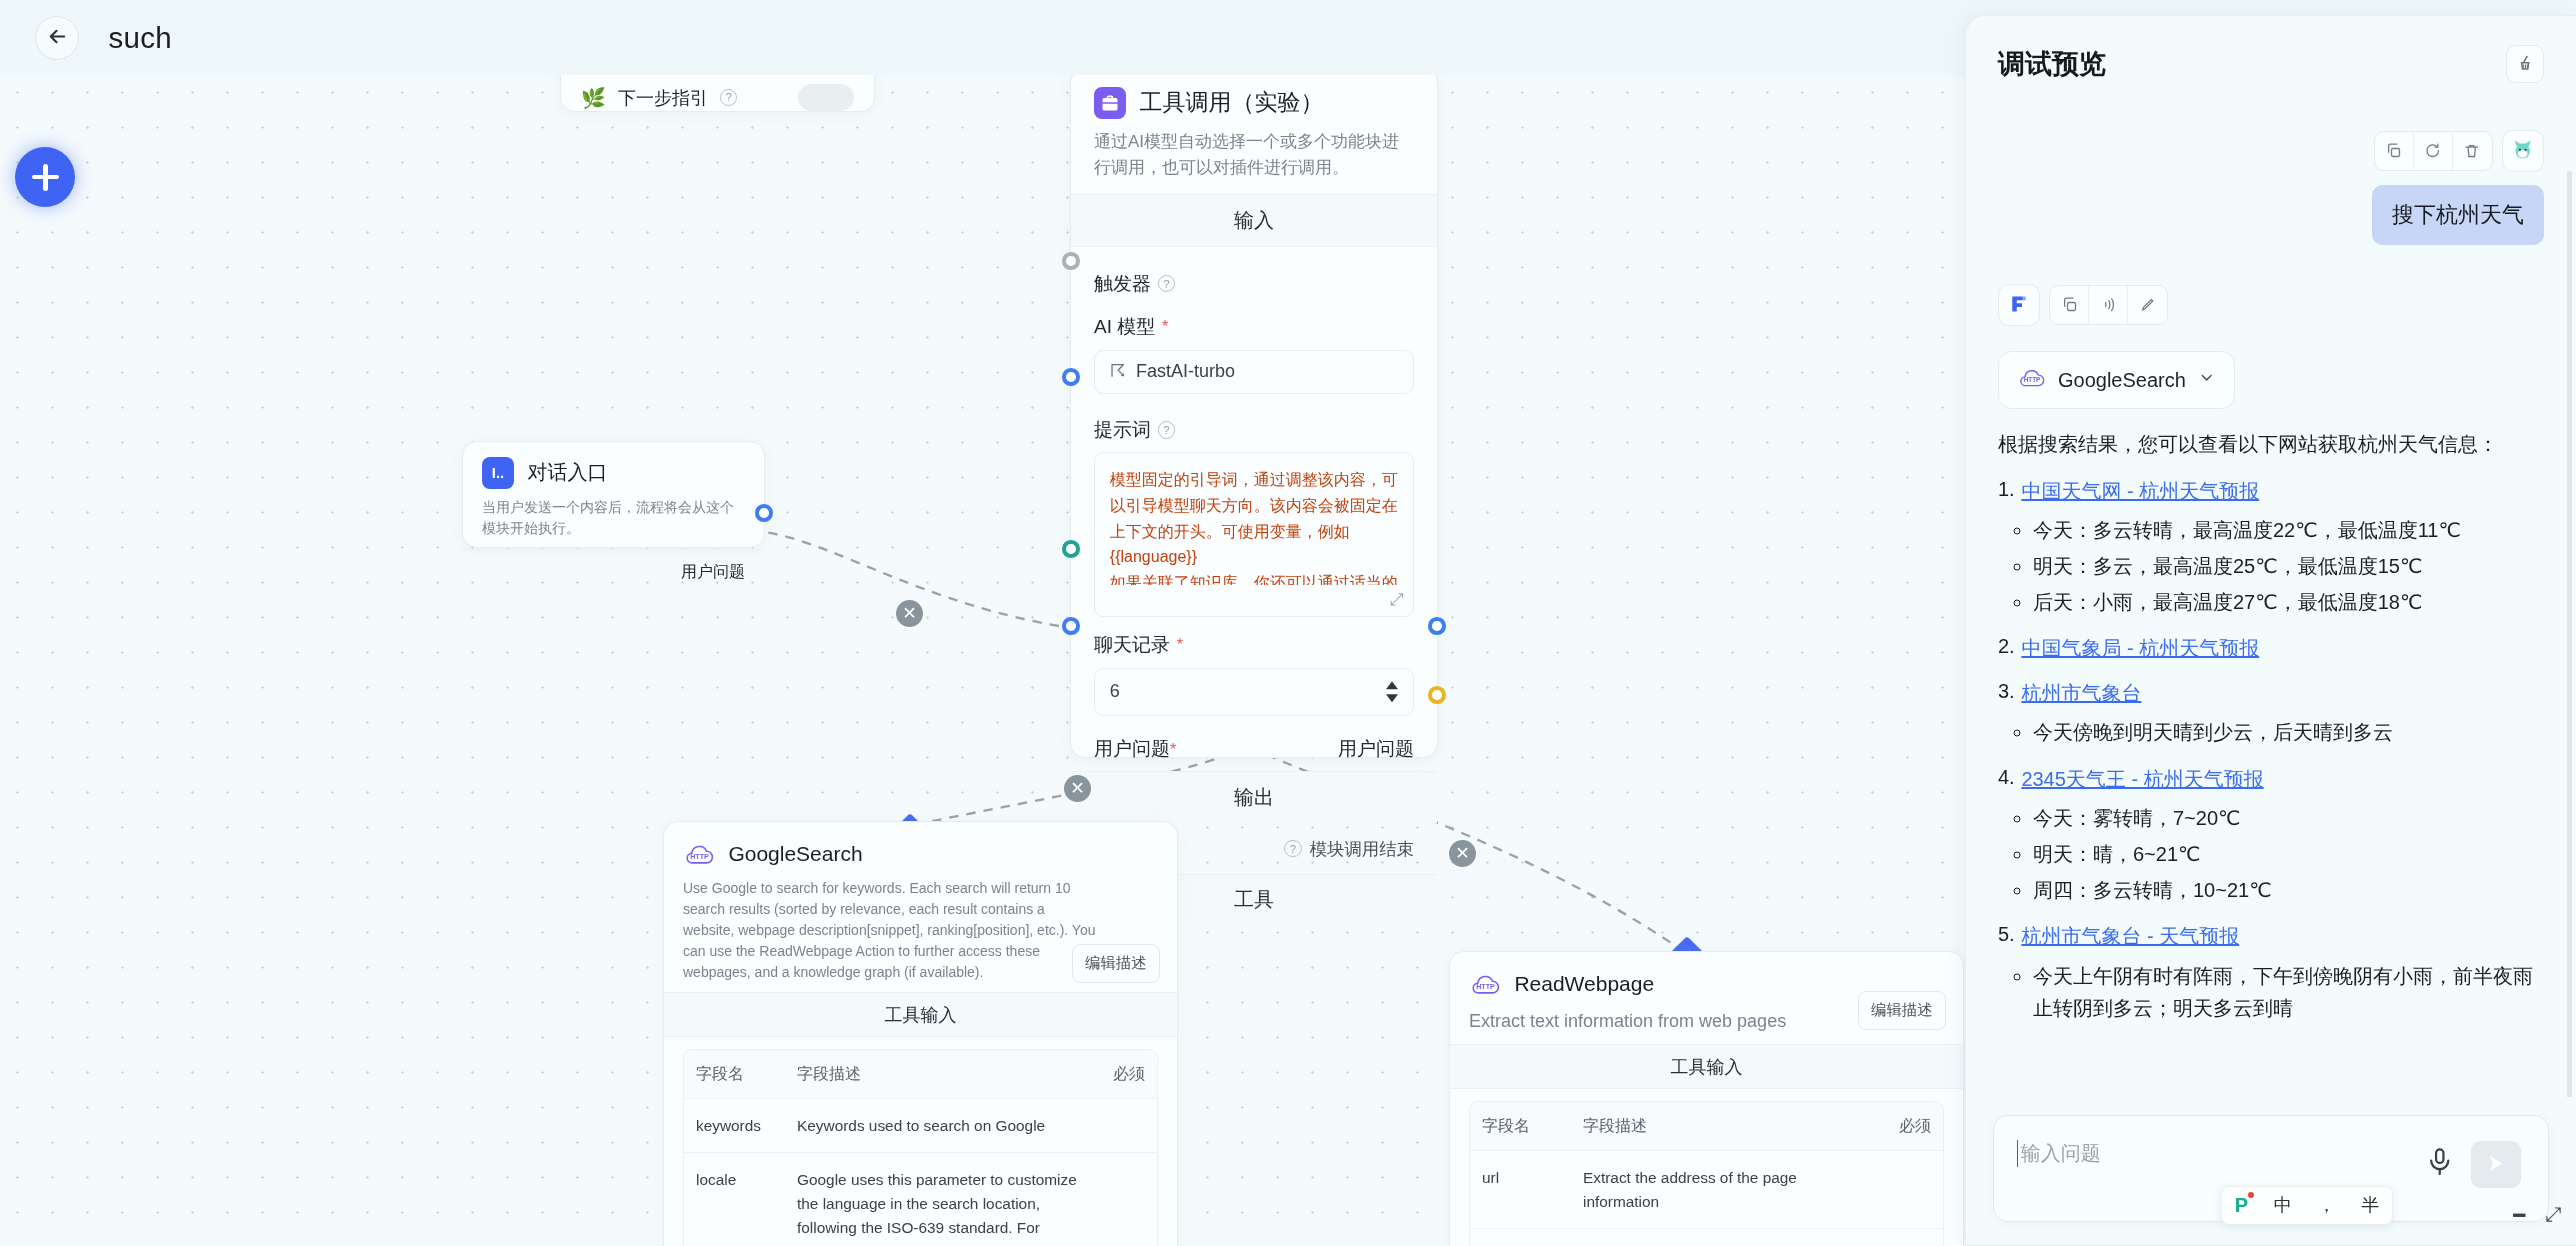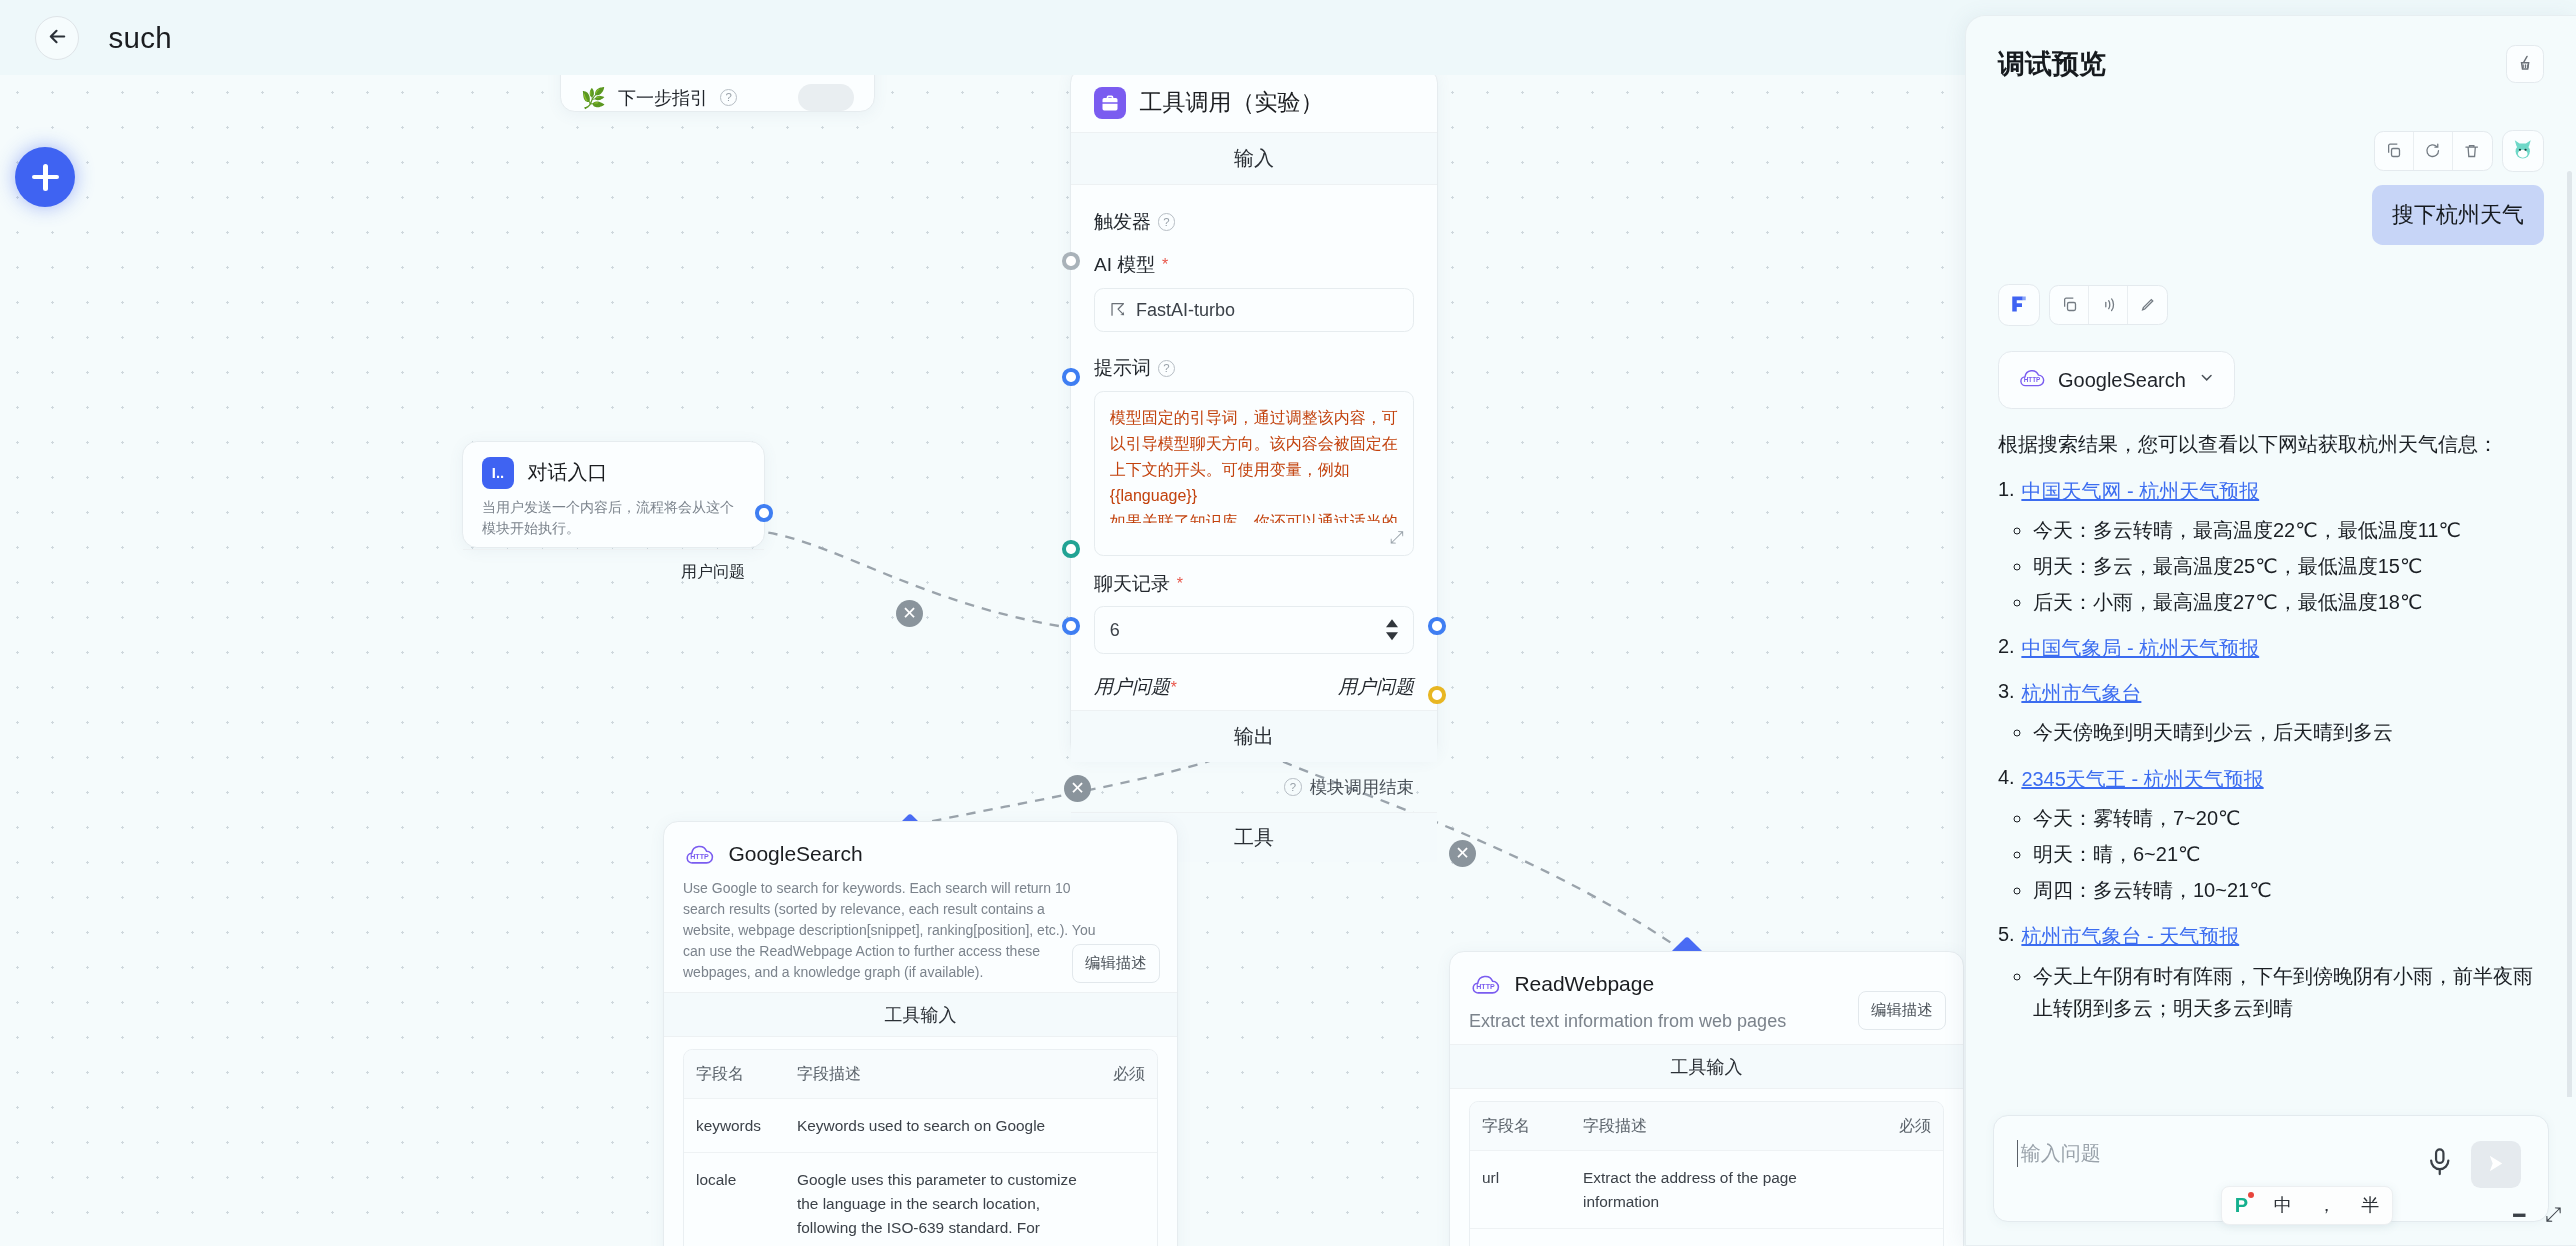--- a/index.html
+++ b/index.html
@@ -88,21 +88,21 @@
 
   .port{
     position:absolute; width:17.4px;height:17.4px;border-radius:50%;background:#fff;
     border:4px solid #9aa3ab;
   }
   .port.blue{border-color:#3f7ef2;}
   .port.green{border-color:#21a394;}
   .port.gray{border-color:#a9b2b9;}
   .port.yellow{border-color:#e8b622;}
 
-  .row-between{ display:flex; align-items:flex-start; justify-content:space-between; padding:0 23px;font-style:italic;}
+  .row-between{ display:flex; align-items:flex-start; justify-content:space-between; padding:0 23px;}
   .io-label{ font-size:19px;color:#23282e;}
   .out-end{ display:flex;align-items:center;gap:8px;font-size:17.4px;color:#4a5158; justify-content:flex-end; padding:13.4px 23px;}
 
   
   .tbl{ margin:12px 19px 0 19px; border:1px solid #eaeff2; border-radius:9.4px; overflow:hidden; background:#fbfeff;}
   .tbl .tr{ display:flex; border-bottom:1px solid #eef2f4;}
   .tbl .tr:last-child{border-bottom:none;}
   .tbl .th{ background:#f7fbfd; font-size:16px; color:#5a626a; padding:13.4px 12px;}
   .tbl .td{ font-size:15.4px; color:#3b4148; padding:14.8px 12px; line-height:1.55;}
   .c-name{ width:101px; flex:none; word-break:break-all;}
@@ -247,20 +247,21 @@
   <div class="node" style="left:1070px; top:-6.7px; width:368px; height:690px;">
     <div class="node-head">
       <div class="node-title-row">
         <span class="node-icon purple">
           <svg viewBox="0 0 24 24" width="20" height="20" fill="#fff">
               <path d="M10 3h4a2 2 0 0 1 2 2v1h3a2 2 0 0 1 2 2v3H3V8a2 2 0 0 1 2-2h3V5a2 2 0 0 1 2-2zm0 3h4V5h-4v1zM3 13h18v6a2 2 0 0 1-2 2H5a2 2 0 0 1-2-2v-6z"></path>
             </svg>
         </span>
         <span class="node-title">工具调用（实验）</span>
       </div>
+      <div class="node-desc">通过AI模型自动选择一个或多个功能块进行调用，也可以对插件进行调用。</div>
     </div>
 
     <div class="node-section">输入</div>
 
     <div class="node-body" style="padding-top:12px;">
       <div class="field-label">
         <span>触发器</span>
         <span class="helpmark">?</span>
       </div>
 

